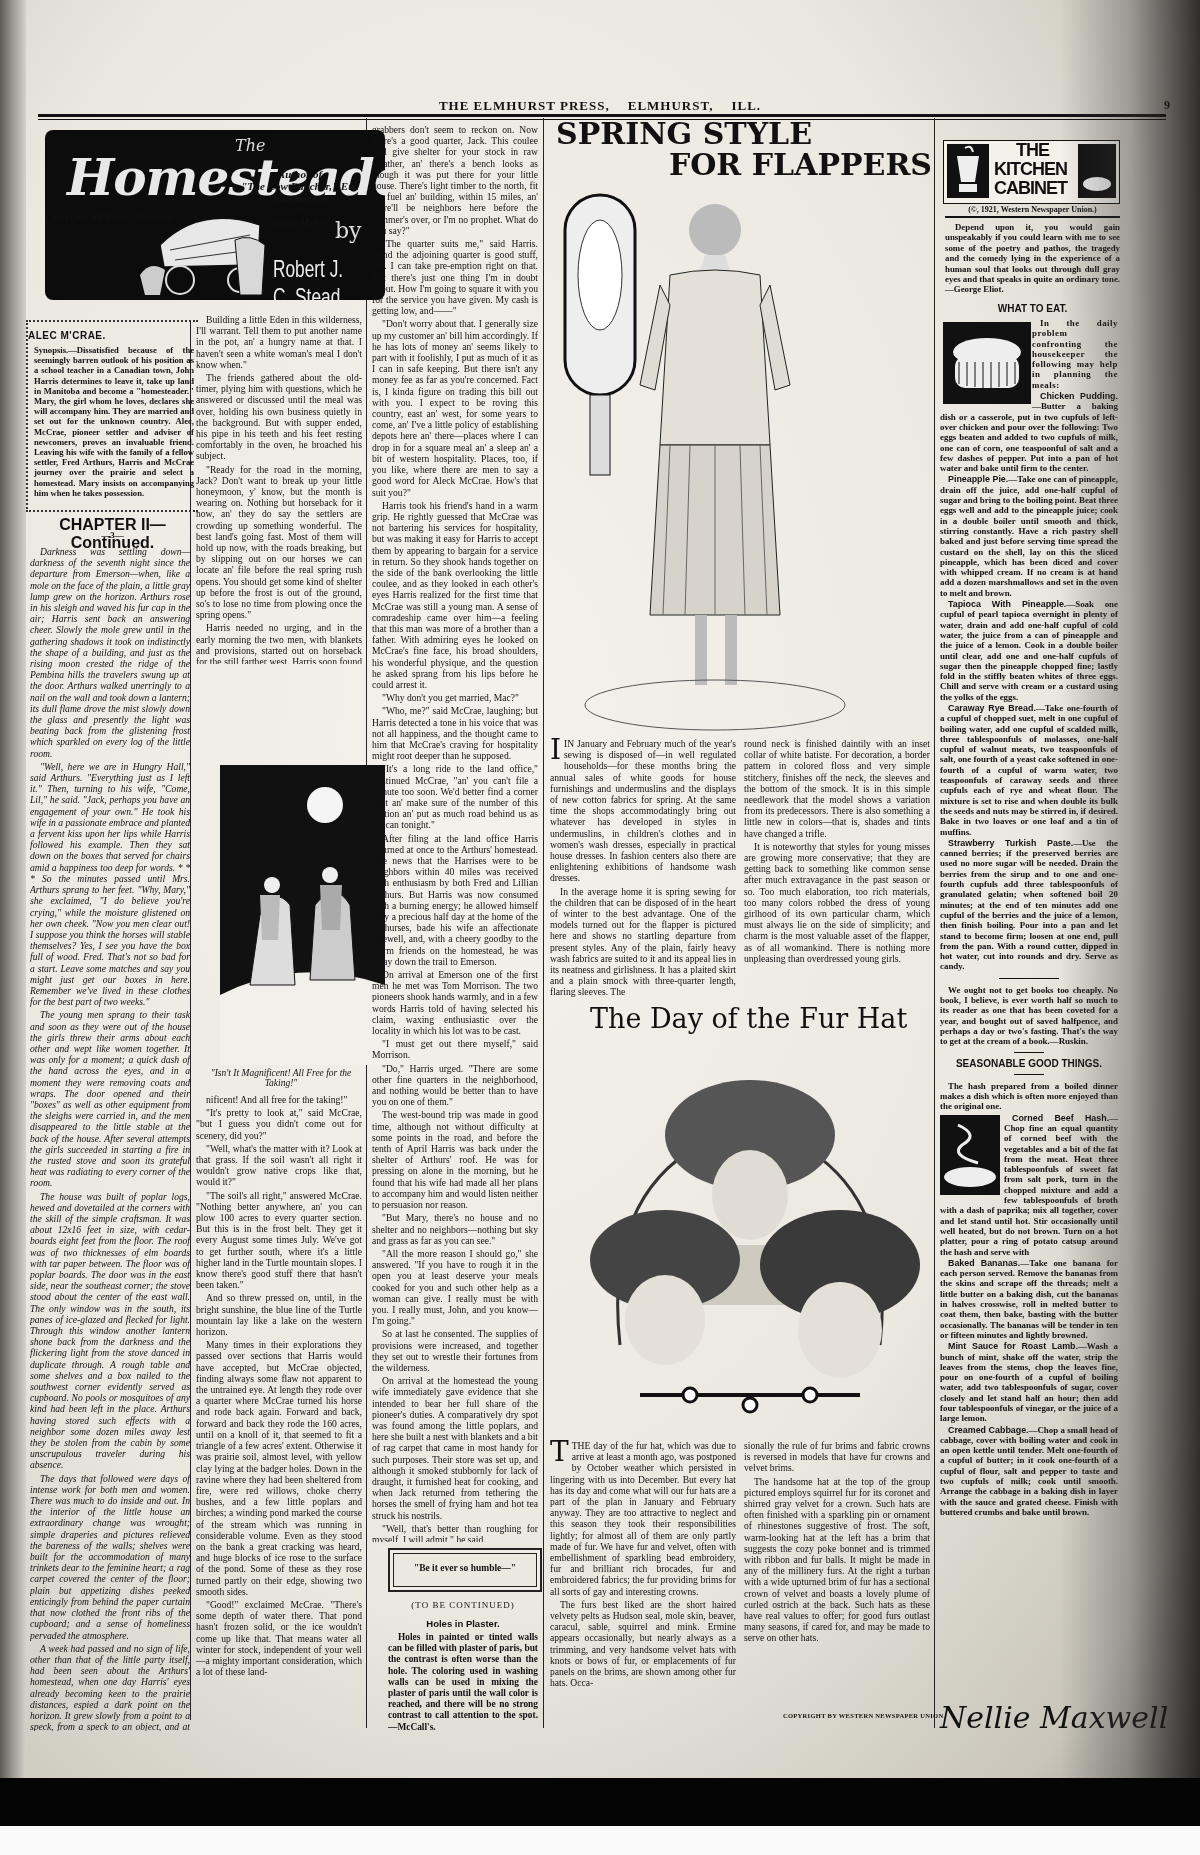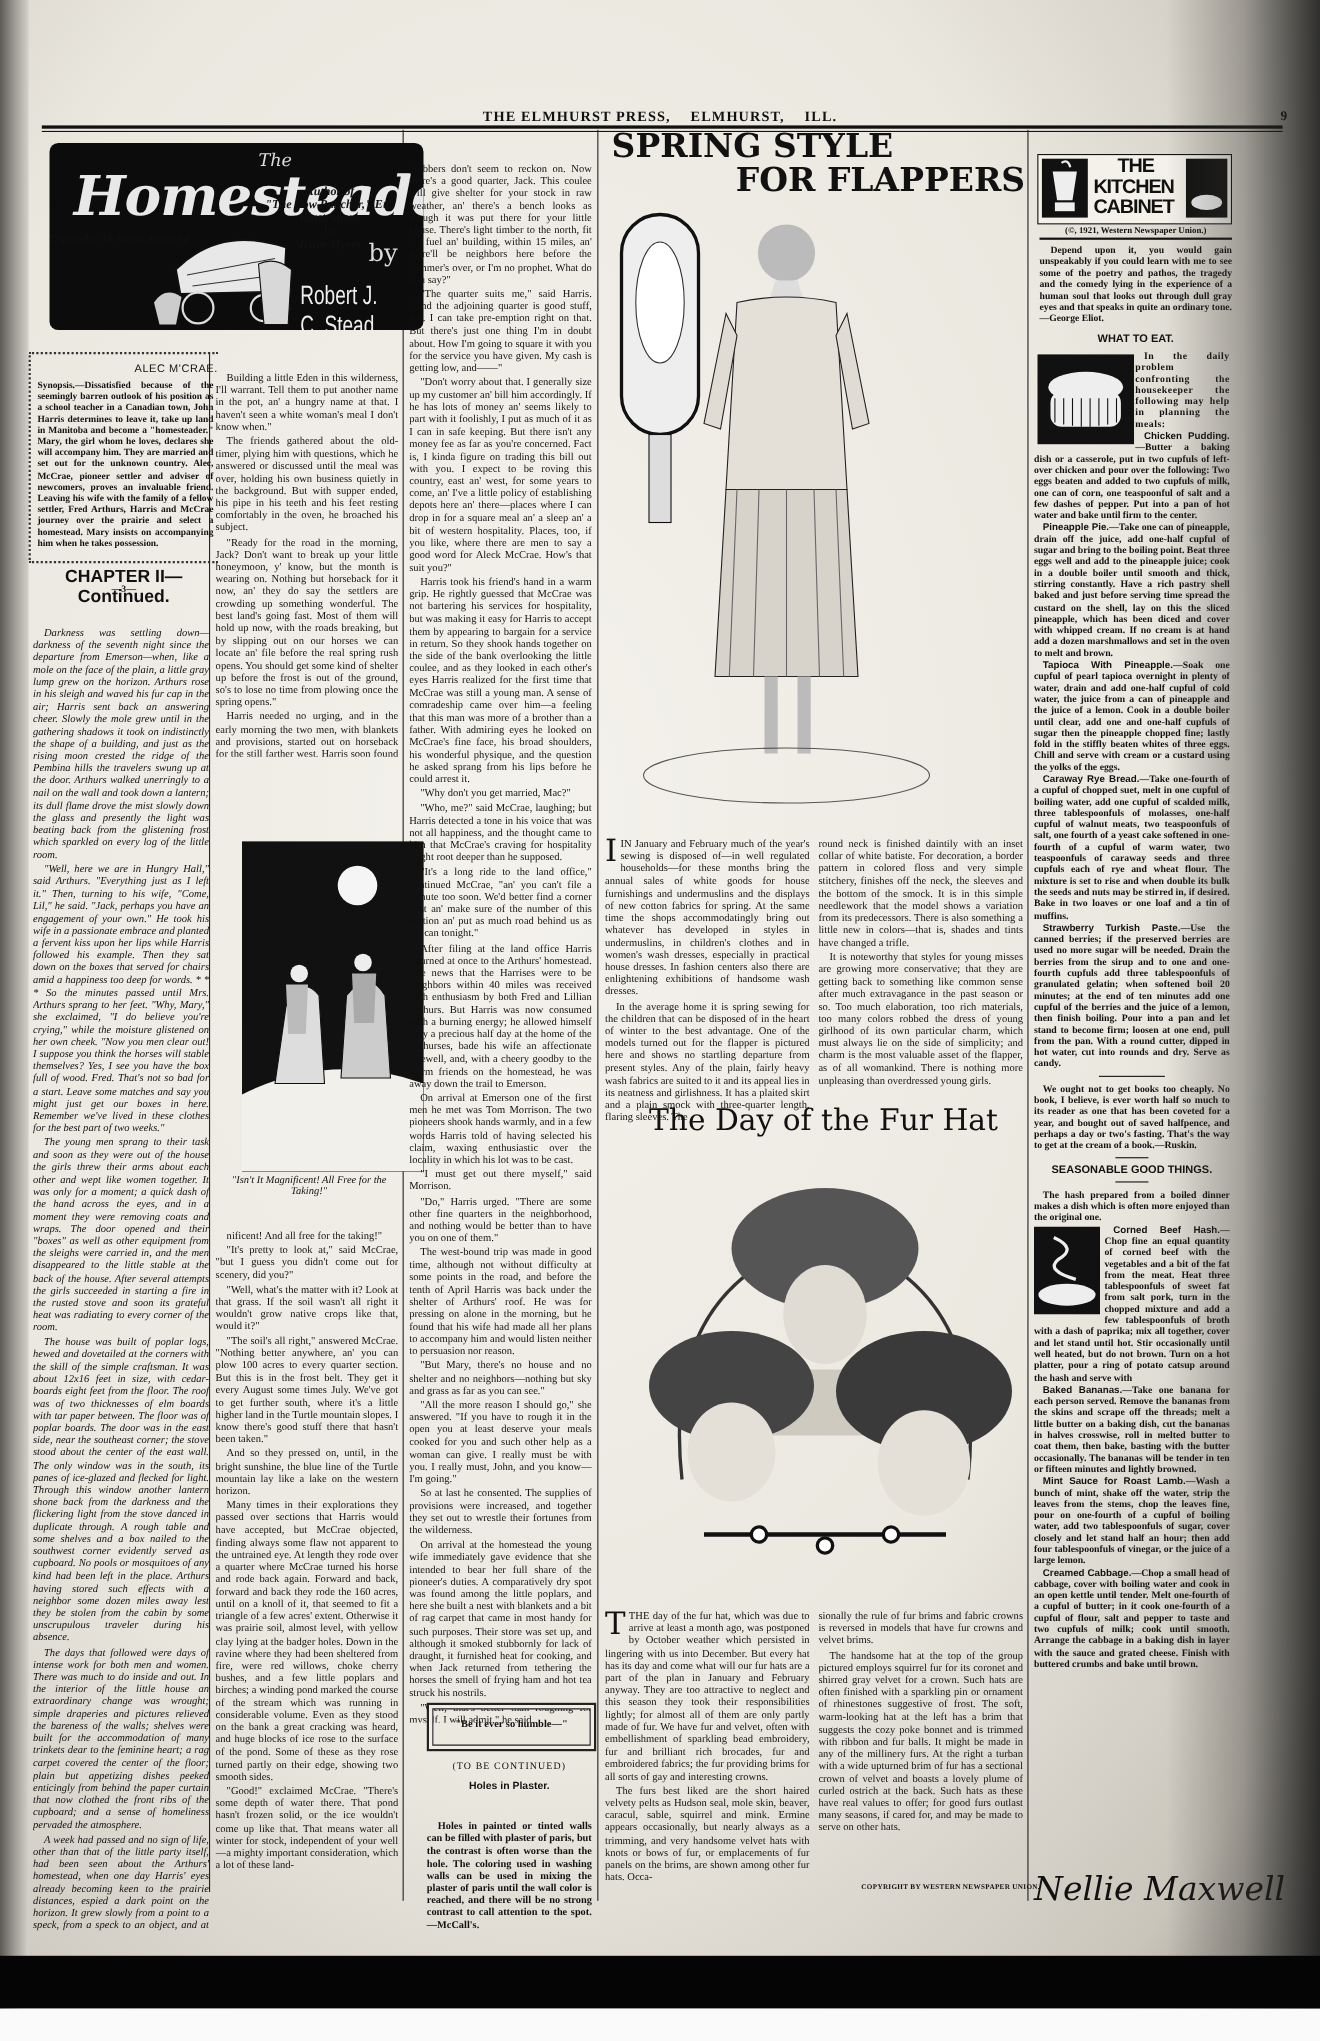--- a/index.html
+++ b/index.html
@@ -28,42 +28,42 @@
 
   .masthead {
     position: absolute; left: 40px; top: 98px; width: 1120px; height: 14px;
     display: flex; justify-content: center; gap: 18px;
     font-family: "Liberation Serif", serif; font-weight: bold; font-size: 13px; letter-spacing: 1px;
   }
   .page-num { position: absolute; right: 30px; top: 98px; font-size: 12px; font-weight: bold; }
   .rule-top { position: absolute; left: 38px; top: 114px; width: 1128px; height: 3px; background: #111; }
   .rule-top2 { position: absolute; left: 38px; top: 119px; width: 1128px; height: 1px; background: #111; }
 
-  .col { position: absolute; font-size: 9.6px; line-height: 11.2px; text-align: justify; margin-top: 24px; }
+  .col { position: absolute; font-size: 9.6px; line-height: 11.2px; text-align: justify; }
   .col p { margin: 0 0 2px 0; text-indent: 10px; }
   .vline { position: absolute; width: 1px; background: #222; }
 
   
   .banner {
     position: absolute; left: 45px; top: 130px; width: 340px; height: 170px;
     background: #0c0c0c; border-radius: 8px; overflow: hidden;
   }
   .banner-the { position: absolute; left: 190px; top: 6px; color: #ddd; font-style: italic; font-size: 16px; font-family: "DejaVu Serif", serif; }
   .banner-title { position: absolute; left: 22px; top: 18px; color: #e8e8e8; font-style: italic; font-weight: bold; font-size: 50px; font-family: "DejaVu Serif", serif; letter-spacing: -1px; }
   .banner-by { position: absolute; left: 290px; top: 88px; color: #ddd; font-size: 22px; font-family: "DejaVu Serif", serif; }
   .banner-author { position: absolute; left: 228px; top: 125px; color: #eee; font-size: 24px; font-family: "Liberation Sans Narrow","Liberation Sans", sans-serif; transform: scaleX(0.72); transform-origin: left; }
   .wagon { position: absolute; left: 95px; top: 75px; width: 130px; height: 95px; }
   .banner-credits { position: absolute; left: 230px; top: 168px; width: 140px; text-align: center; font-size: 11px; line-height: 12px; font-style: italic; font-weight: bold; }
   .copyright { position: absolute; left: 45px; top: 212px; font-size: 10px; font-weight: bold; font-style: italic; }
 
   .synopsis-box {
     position: absolute; left: 26px; top: 320px; width: 170px; height: 188px;
     border-top: 2px dotted #333; border-bottom: 2px dotted #333; border-left: 2px dotted #333;
   }
-  .synopsis-head { text-align: right; font-family: "Liberation Sans", sans-serif; font-weight: normal; font-size: 10px; margin: 8px 0 4px; letter-spacing: 0.5px; }
+  .synopsis-head { text-align: left; font-family: "Liberation Sans", sans-serif; font-weight: bold; font-size: 10px; margin: 8px 0 4px; letter-spacing: 0.5px; }
   .synopsis-text { font-size: 8.6px; line-height: 10.2px; text-align: justify; padding: 0 4px 0 6px; font-weight: bold; }
   .chapter-head { position: absolute; left: 30px; top: 516px; width: 165px; text-align: center; font-family: "Liberation Sans", sans-serif; font-weight: bold; font-size: 16px; }
   .chapter-sub { position: absolute; left: 30px; top: 530px; width: 165px; text-align: center; font-size: 9px; font-weight: bold; }
 
   .illus { position: absolute; background: #111; }
   .illus-caption { position: absolute; font-size: 9.5px; text-align: center; font-style: italic; }
 
   .spring-head { position: absolute; left: 550px; top: 118px; width: 390px; font-family: "DejaVu Serif", serif; font-weight: bold; font-size: 30px; line-height: 31px; }
   .spring-head .l1 { display:block; padding-left: 6px; }
   .spring-head .l2 { display:block; text-align: right; padding-right: 8px; }
@@ -168,21 +168,21 @@
       <path d="M40 130 L60 130 L58 175 L42 175 Z" fill="#bbb"></path>
       <path d="M100 120 L122 120 L120 165 L102 165 Z" fill="#aaa"></path>
     </svg>
   </div>
   <div class="illus-caption" style="left:196px;top:1068px;width:170px;">"Isn't It Magnificent! All Free for the Taking!"</div>
   <div class="col" style="left:196px;top:1094px;width:166px;height:638px;overflow:hidden;">
     <p>nificent! And all free for the taking!"</p>
     <p>"It's pretty to look at," said McCrae, "but I guess you didn't come out for scenery, did you?"</p>
     <p>"Well, what's the matter with it? Look at that grass. If the soil wasn't all right it wouldn't grow native crops like that, would it?"</p>
     <p>"The soil's all right," answered McCrae. "Nothing better anywhere, an' you can plow 100 acres to every quarter section. But this is in the frost belt. They get it every August some times July. We've got to get further south, where it's a little higher land in the Turtle mountain slopes. I know there's good stuff there that hasn't been taken."</p>
-    <p>And so they pressed on, until, in the bright sunshine, the blue line of the Turtle mountain lay like a lake on the western horizon.</p>
+    <p>And so threw pressed on, until, in the bright sunshine, the blue line of the Turtle mountain lay like a lake on the western horizon.</p>
     <p>Many times in their explorations they passed over sections that Harris would have accepted, but McCrae objected, finding always some flaw not apparent to the untrained eye. At length they rode over a quarter where McCrae turned his horse and rode back again. Forward and back, forward and back they rode the 160 acres, until on a knoll of it, that seemed to fit a triangle of a few acres' extent. Otherwise it was prairie soil, almost level, with yellow clay lying at the badger holes. Down in the ravine where they had been sheltered from fire, were red willows, choke cherry bushes, and a few little poplars and birches; a winding pond marked the course of the stream which was running in considerable volume. Even as they stood on the bank a great cracking was heard, and huge blocks of ice rose to the surface of the pond. Some of these as they rose turned partly on their edge, showing two smooth sides.</p>
     <p>"Good!" exclaimed McCrae. "There's some depth of water there. That pond hasn't frozen solid, or the ice wouldn't come up like that. That means water all winter for stock, independent of your well—a mighty important consideration, which a lot of these land-</p>
   </div>
 
   <div class="col" style="left:372px;top:124px;width:166px;height:1418px;overflow:hidden;">
     <p style="text-indent:0">grabbers don't seem to reckon on. Now there's a good quarter, Jack. This coulee will give shelter for your stock in raw weather, an' there's a bench looks as though it was put there for your little house. There's light timber to the north, fit for fuel an' building, within 15 miles, an' there'll be neighbors here before the summer's over, or I'm no prophet. What do you say?"</p>
     <p>"The quarter suits me," said Harris. "And the adjoining quarter is good stuff, too. I can take pre-emption right on that. But there's just one thing I'm in doubt about. How I'm going to square it with you for the service you have given. My cash is getting low, and——"</p>
     <p>"Don't worry about that. I generally size up my customer an' bill him accordingly. If he has lots of money an' seems likely to part with it foolishly, I put as much of it as I can in safe keeping. But there isn't any money fee as far as you're concerned. Fact is, I kinda figure on trading this bill out with you. I expect to be roving this country, east an' west, for some years to come, an' I've a little policy of establishing depots here an' there—places where I can drop in for a square meal an' a sleep an' a bit of western hospitality. Places, too, if you like, where there are men to say a good word for Aleck McCrae. How's that suit you?"</p>
     <p>Harris took his friend's hand in a warm grip. He rightly guessed that McCrae was not bartering his services for hospitality, but was making it easy for Harris to accept them by appearing to bargain for a service in return. So they shook hands together on the side of the bank overlooking the little coulee, and as they looked in each other's eyes Harris realized for the first time that McCrae was still a young man. A sense of comradeship came over him—a feeling that this man was more of a brother than a father. With admiring eyes he looked on McCrae's fine face, his broad shoulders, his wonderful physique, and the question he asked sprang from his lips before he could arrest it.</p>
     <p>"Why don't you get married, Mac?"</p>

